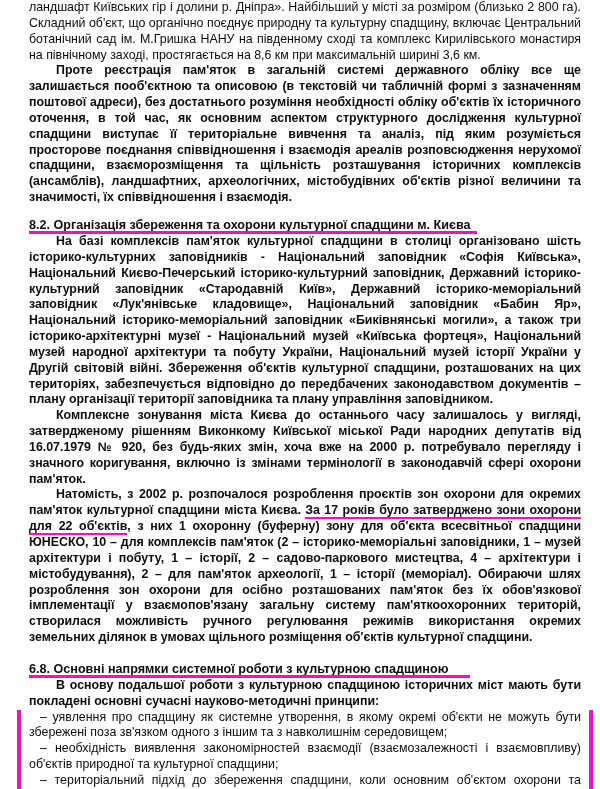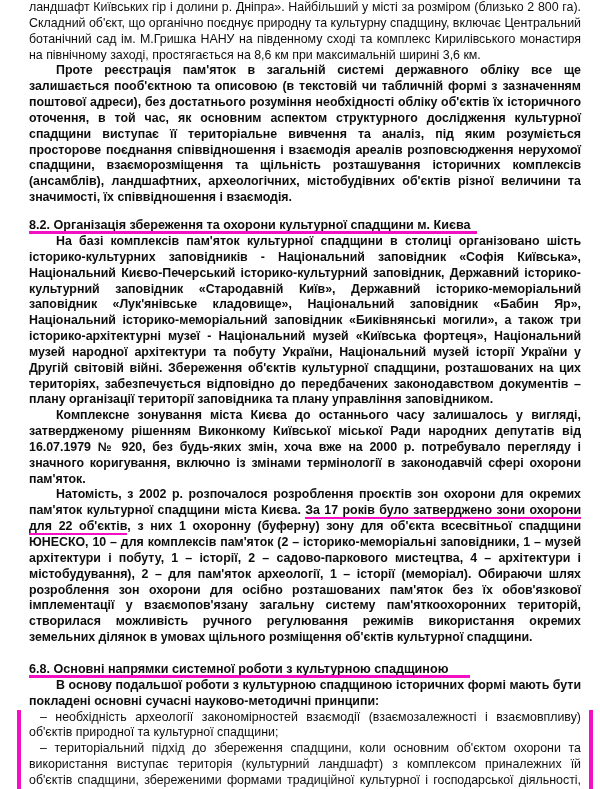--- a/index.html
+++ b/index.html
@@ -137,21 +137,22 @@
   <p class="para indent"><span>Натомість, з 2002 р. розпочалося розроблення проєктів зон охорони для окремих пам'яток культурної спадщини міста Києва. </span><span class="hl-underline">За 17 років було затверджено  зони охорони для 22 об'єктів</span><span>, з них 1 охоронну (буферну) зону для об'єкта всесвітньої спадщини ЮНЕСКО, 10 – для комплексів пам'яток (2 – історико-меморіальні заповідники, 1 – музей архітектури і побуту, 1 – історії, 2 – садово-паркового мистецтва, 4 – архітектури і містобудування), 2 – для пам'яток археології, 1 – історії (меморіал). Обираючи шлях розроблення зон охорони для осібно розташованих пам'яток без їх обов'язкової імплементації у взаємопов'язану загальну систему пам'яткоохоронних територій, створилася можливість ручного регулювання режимів використання окремих земельних ділянок в умовах щільного розміщення об'єктів культурної спадщини.</span></p>
 
   <div class="gap-before-h3"></div>
 
   <div class="section-wrap s83">
     <h2 class="section">6.8. Основні напрямки системної роботи з культурною спадщиною</h2>
   </div>
 
   <div class="gap-after-h3"></div>
 
-  <p class="para indent">В основу подальшої роботи з культурною спадщиною історичних формі мають бути покладені основні сучасні науково-методичні принципи:</p>
+  <p class="para indent">В основу подальшої роботи з культурною спадщиною історичних міст мають бути покладені основні сучасні науково-методичні принципи:</p>
 
   <div class="bracket-block">
-    <p class="bullet">– необхідність археології закономірностей взаємодії (взаємозалежності і взаємовпливу) об'єктів природної та культурної спадщини;</p>
+    <p class="bullet">– уявлення про спадщину як системне утворення, в якому окремі об'єкти не можуть бути збережені поза зв'язком одного з іншим та з навколишнім середовищем;</p>
+    <p class="bullet">– необхідність виявлення закономірностей взаємодії (взаємозалежності і взаємовпливу) об'єктів природної та культурної спадщини;</p>
     <p class="bullet">– територіальний підхід до збереження спадщини, коли основним об'єктом охорони та використання виступає територія (культурний ландшафт) з комплексом приналежних їй об'єктів спадщини, збереженими формами традиційної культурної і господарської діяльності, історично сформованими системами планування та забудови;</p>
     <p class="bullet last">– розгляд діяльності з охорони та використання історико-культурної спадщини як органічної частини комплексу сучасних соціокультурних, соціально-економічних, політичних та екологічних процесів.</p>
   </div>
 
 </div>
 
 </body></html>

